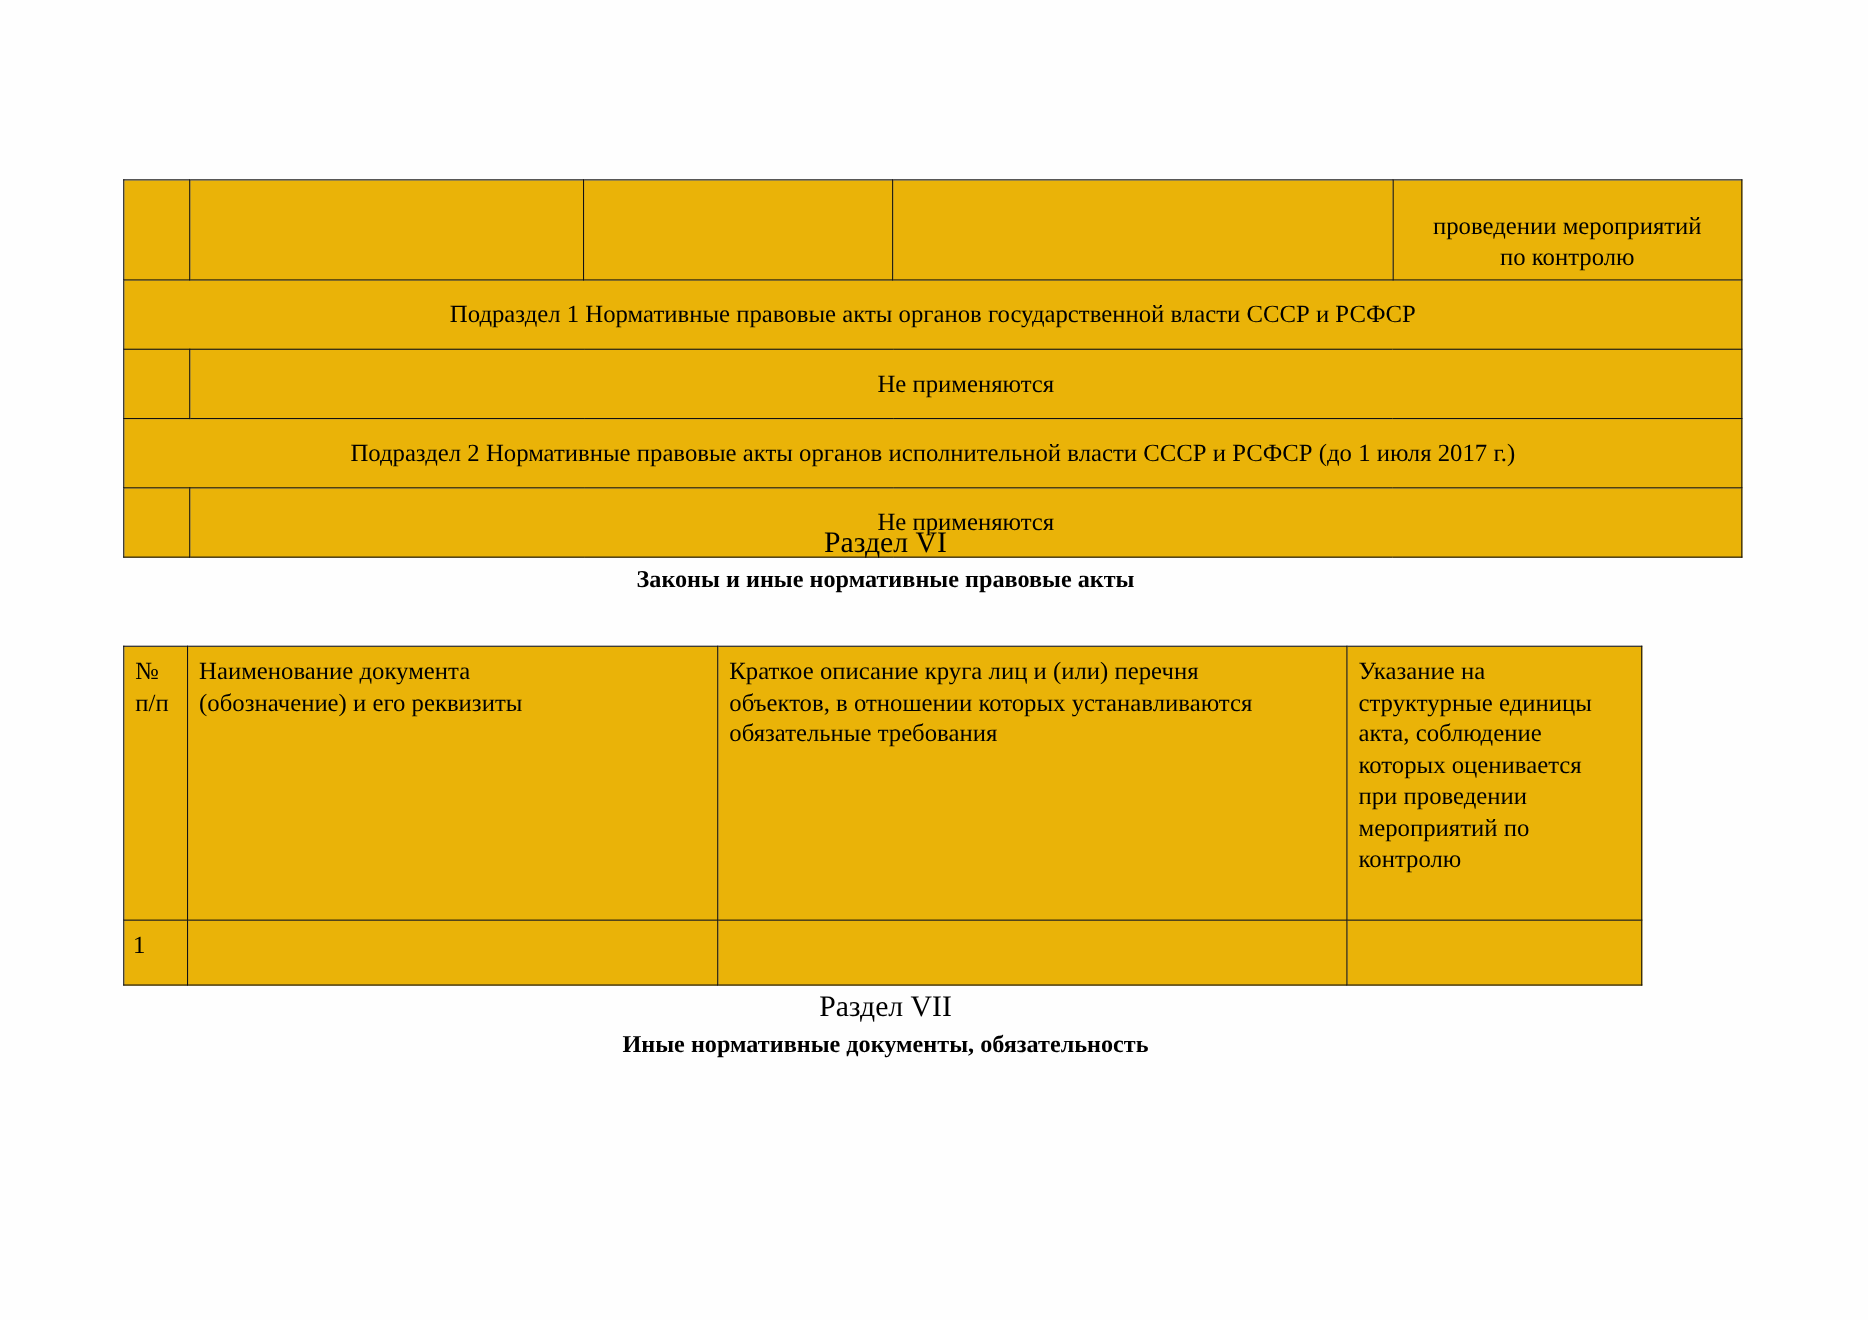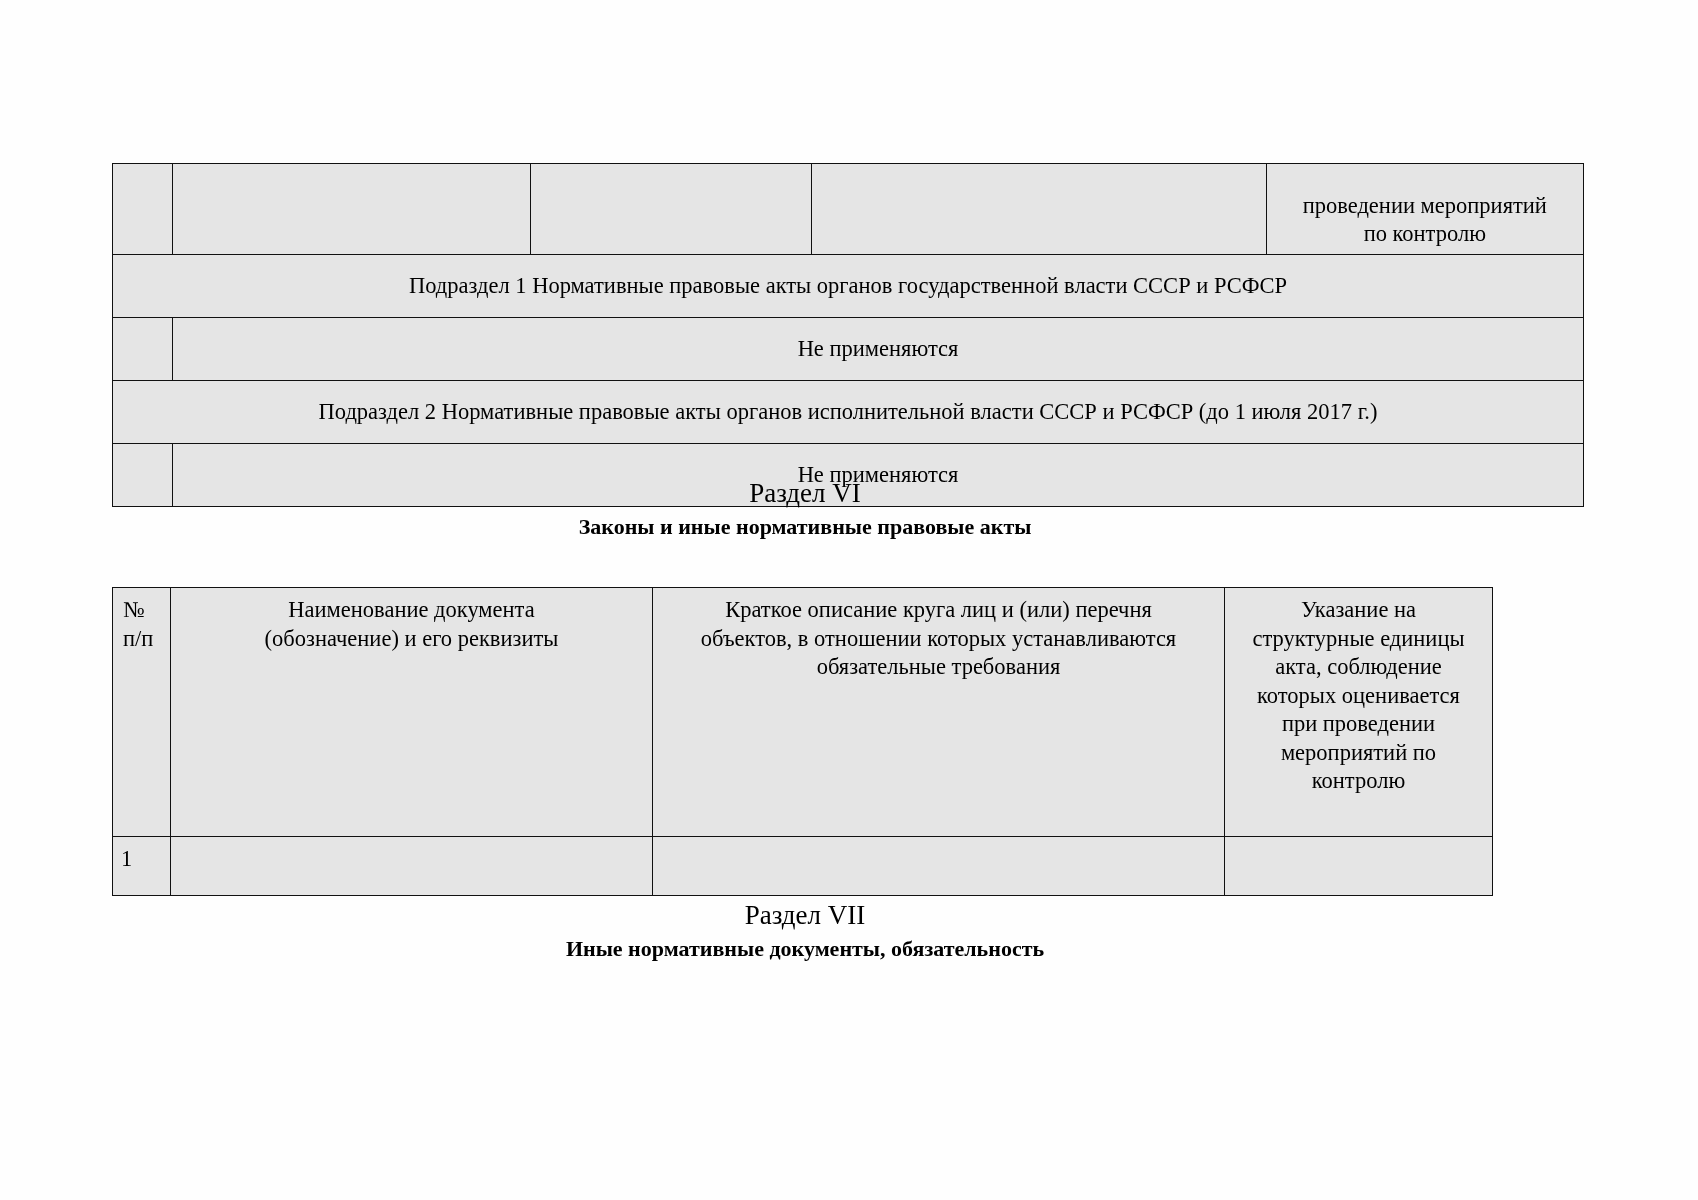--- a/index.html
+++ b/index.html
@@ -45,21 +45,21 @@
     border-collapse: collapse;
     position: absolute;
     table-layout: fixed;
   }
   table.doc-table td {
     border: 1.6px solid #111111;
     vertical-align: top;
     padding: 6px 8px;
     font-size: 22.5px;
     line-height: 1.22;
-    background: #e5e5e5;
+    background: #eab308;
   }
 
   
   #table-top {
     left: 112px;
     top: 163px;
     width: 1472px;
   }
   #table-top td { padding: 7px 9px; }
   .t1-c1 { width: 56px; }
@@ -113,21 +113,20 @@
     padding: 8px 10px;
     font-size: 22.5px;
     line-height: 1.27;
   }
   .t2-c1 { width: 58px; }
   .t2-c2 { width: 482px; }
   .t2-c3 { width: 572px; }
   .t2-c4 { width: 268px; }
 
   .hdr-cell {
-    text-align: center;
     vertical-align: top !important;
     height: 232px;
   }
   .hdr-narrow {
     text-align: left;
     vertical-align: top !important;
     padding-left: 10px !important;
   }
   .body-row td { height: 42px; }
   .num-cell {

